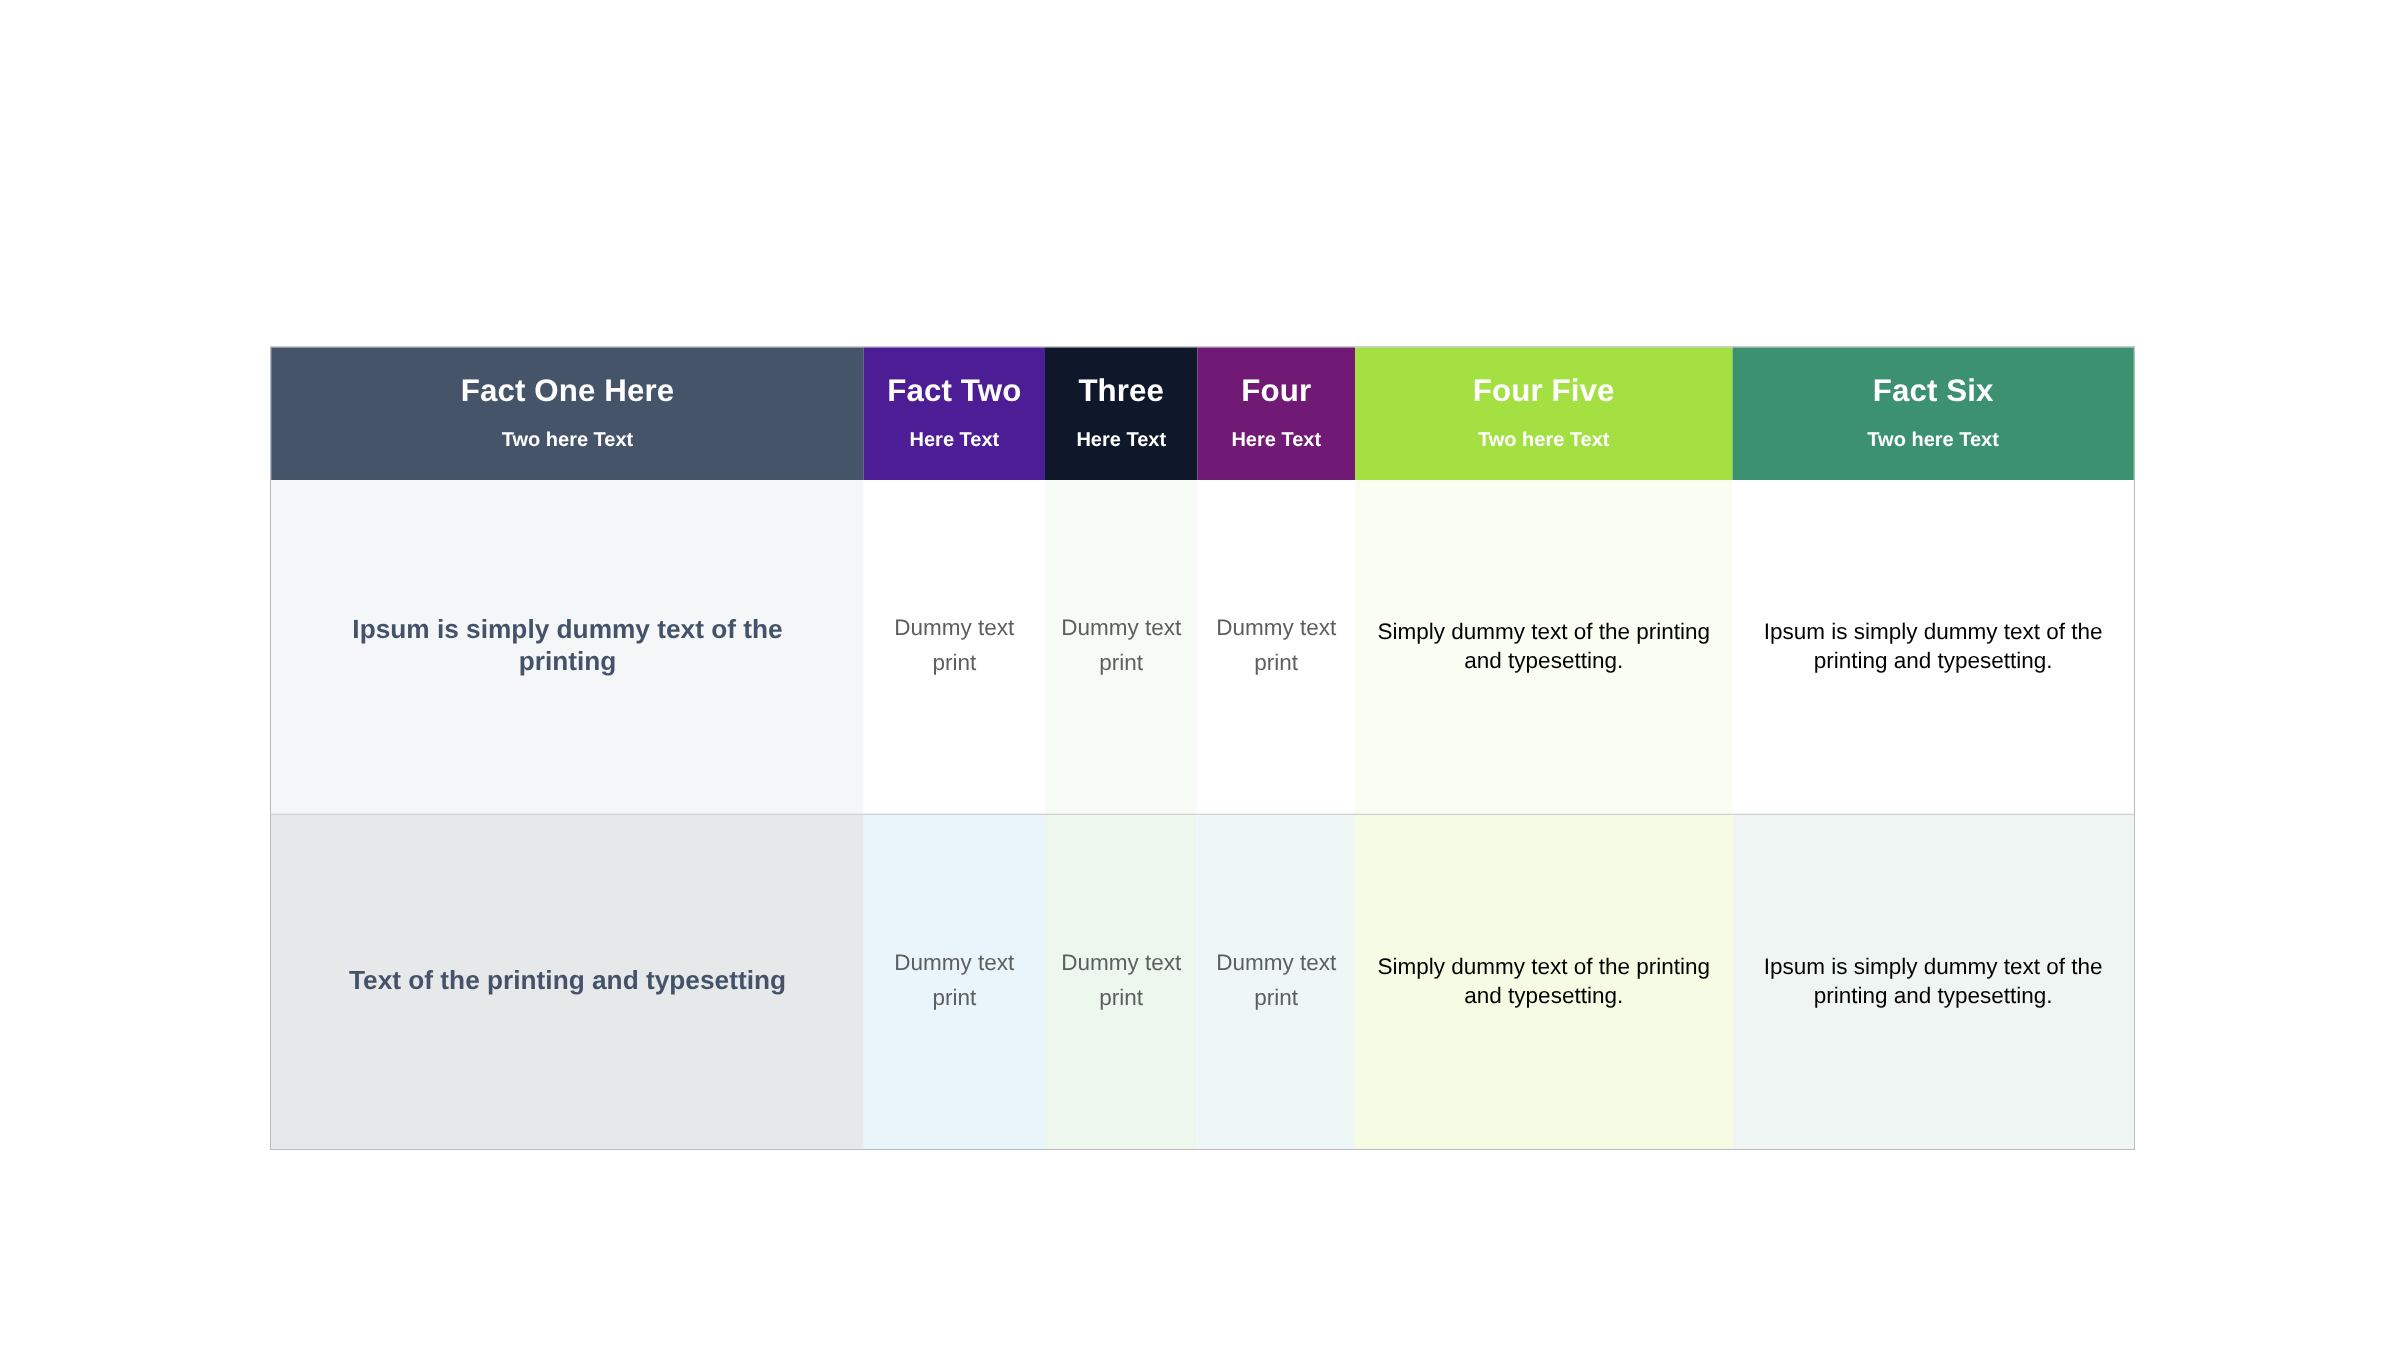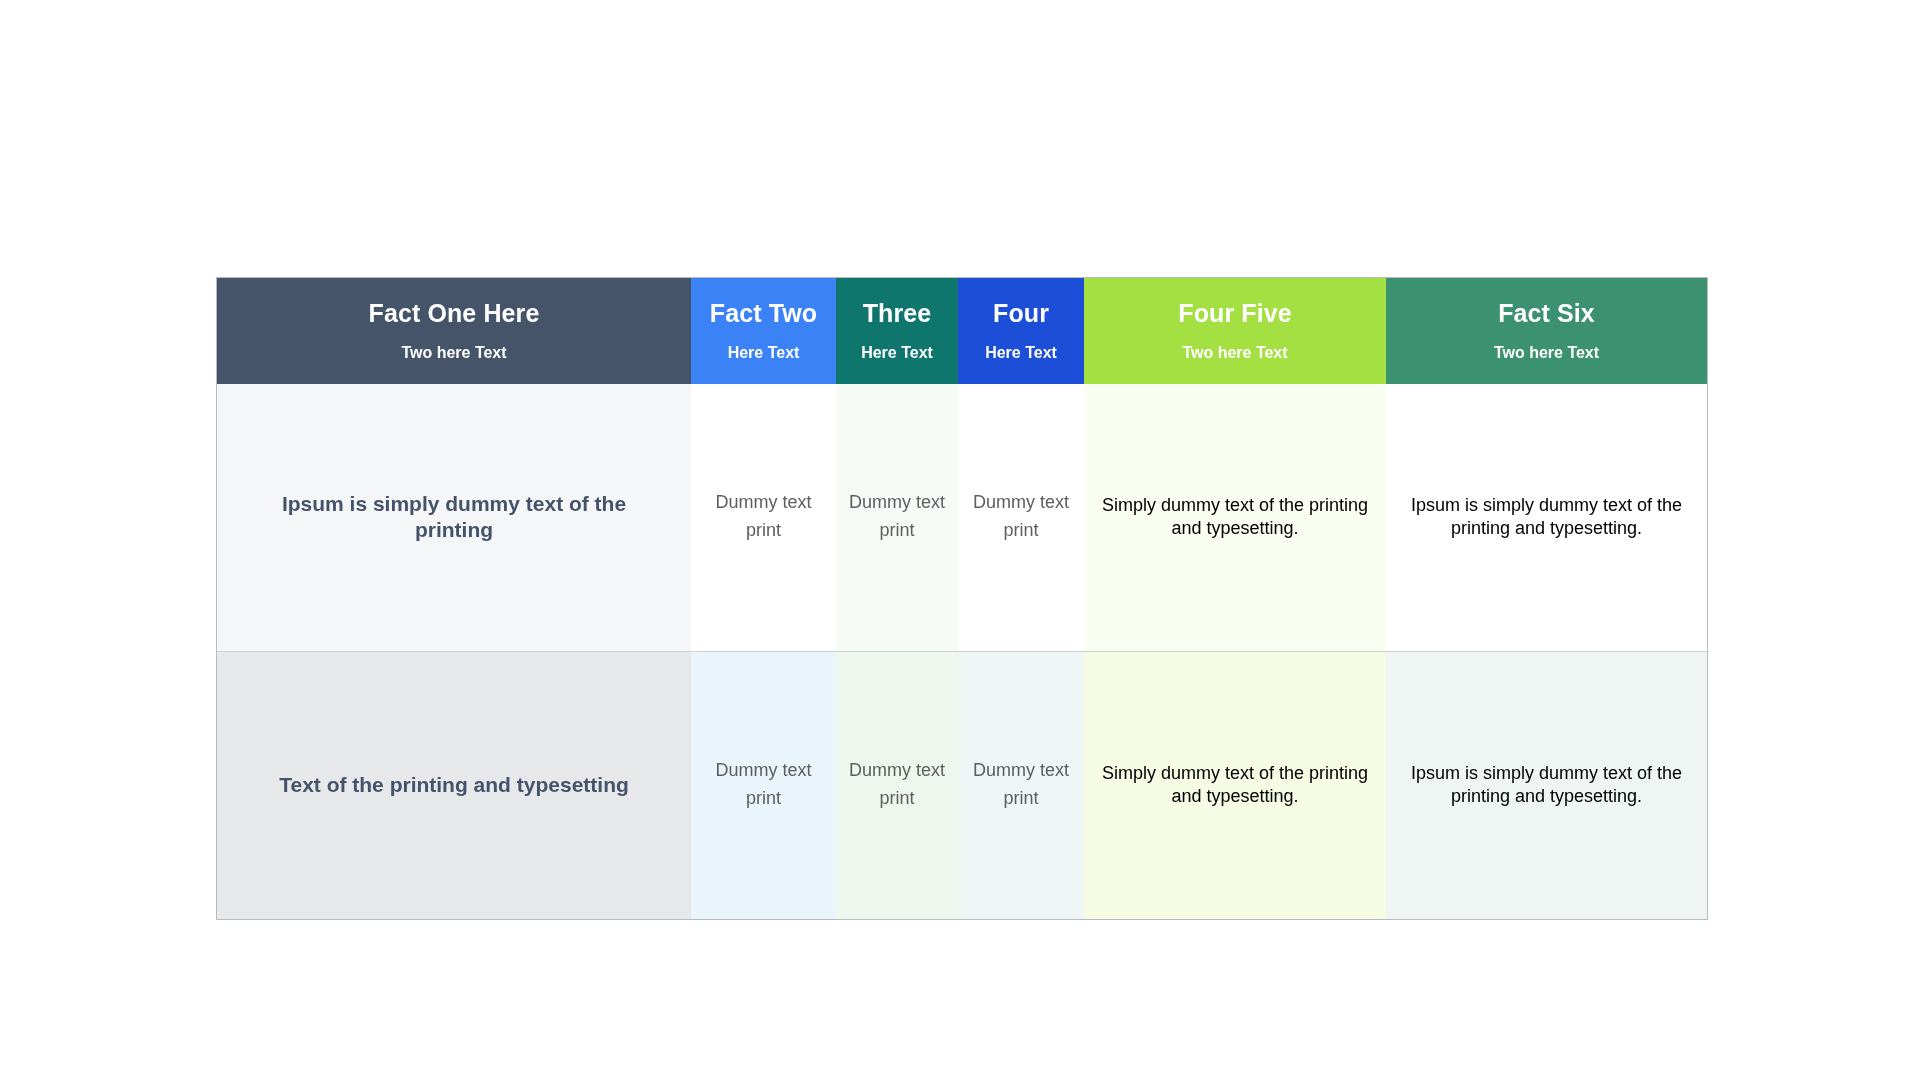--- a/index.html
+++ b/index.html
@@ -139,29 +139,29 @@
         <col style="width:302px">
         <col style="width:321px">
       </colgroup>
 
       <thead>
         <tr>
           <th class="hcell" style="background:#455469">
             <span class="h-main">Fact One Here</span>
             <span class="h-sub">Two here Text</span>
           </th>
-          <th class="hcell" style="background:#3b82f6">
+          <th class="hcell" style="background:#4c1d95">
             <span class="h-main">Fact Two</span>
             <span class="h-sub">Here Text</span>
           </th>
-          <th class="hcell" style="background:#0f766e">
+          <th class="hcell" style="background:#0f172a">
             <span class="h-main">Three</span>
             <span class="h-sub">Here Text</span>
           </th>
-          <th class="hcell" style="background:#1d4ed8">
+          <th class="hcell" style="background:#701a75">
             <span class="h-main">Four</span>
             <span class="h-sub">Here Text</span>
           </th>
           <th class="hcell" style="background:#a5e042">
             <span class="h-main">Four Five</span>
             <span class="h-sub">Two here Text</span>
           </th>
           <th class="hcell" style="background:#3c9171">
             <span class="h-main">Fact Six</span>
             <span class="h-sub">Two here Text</span>

